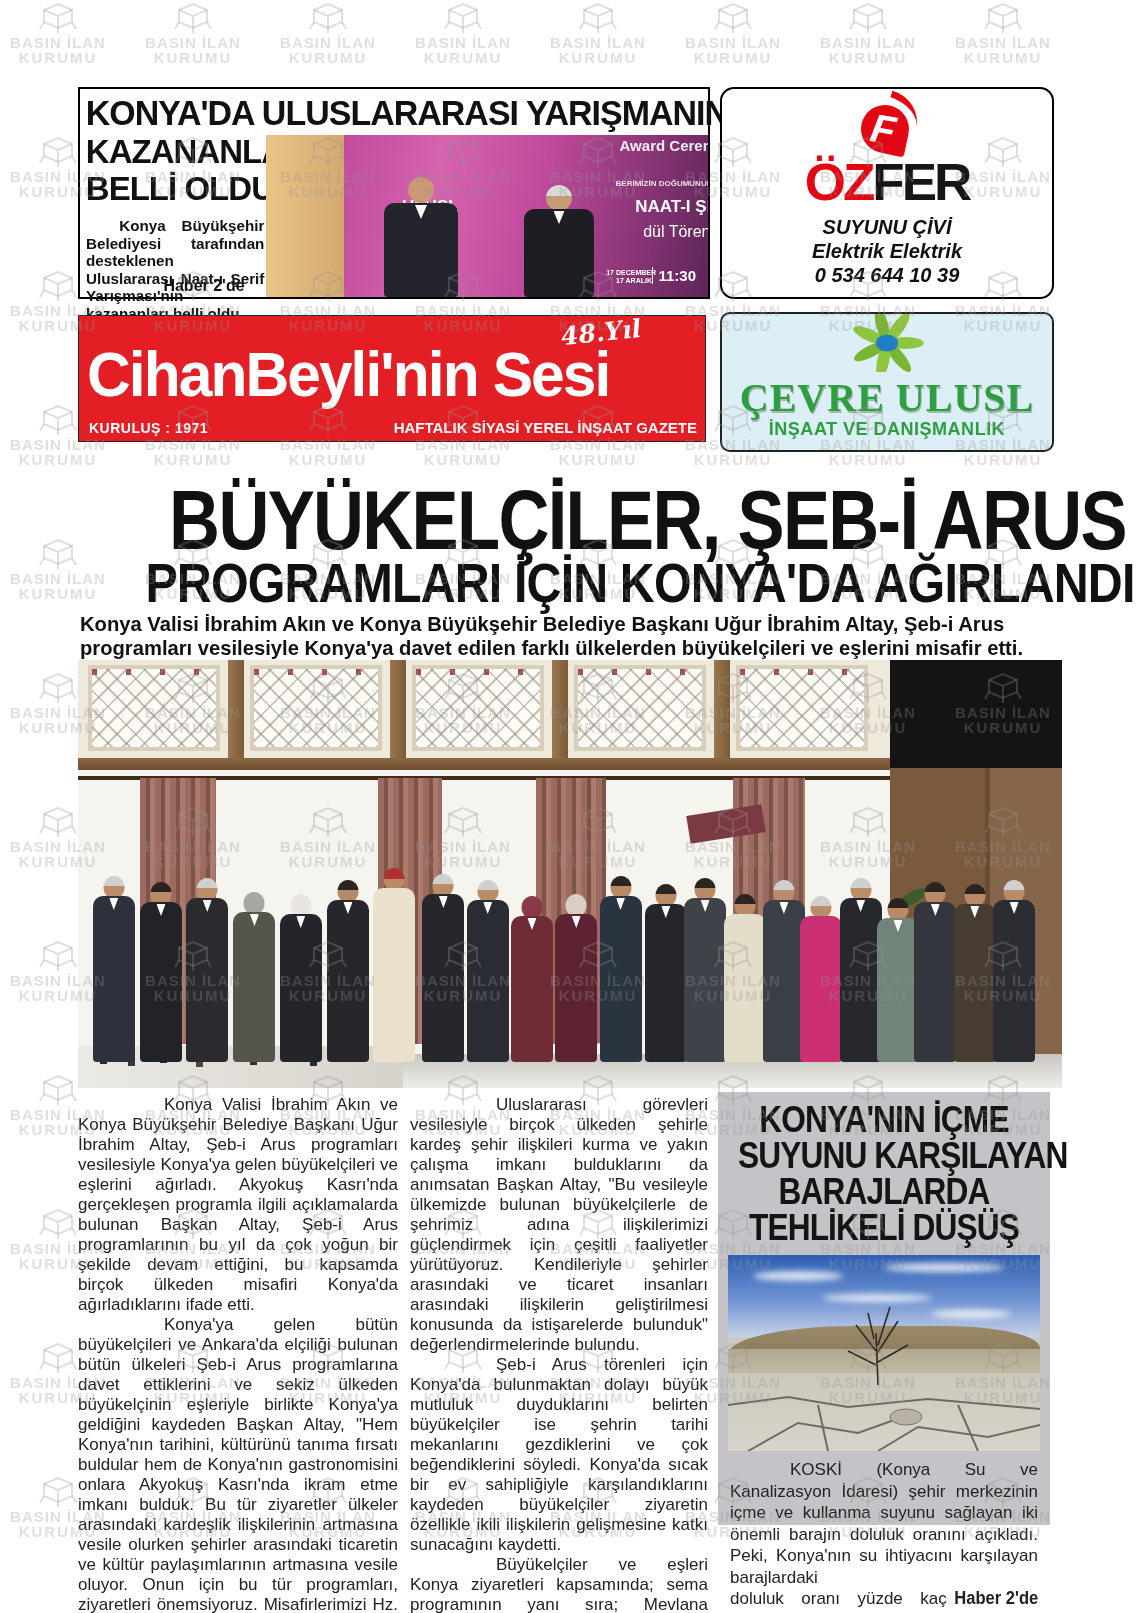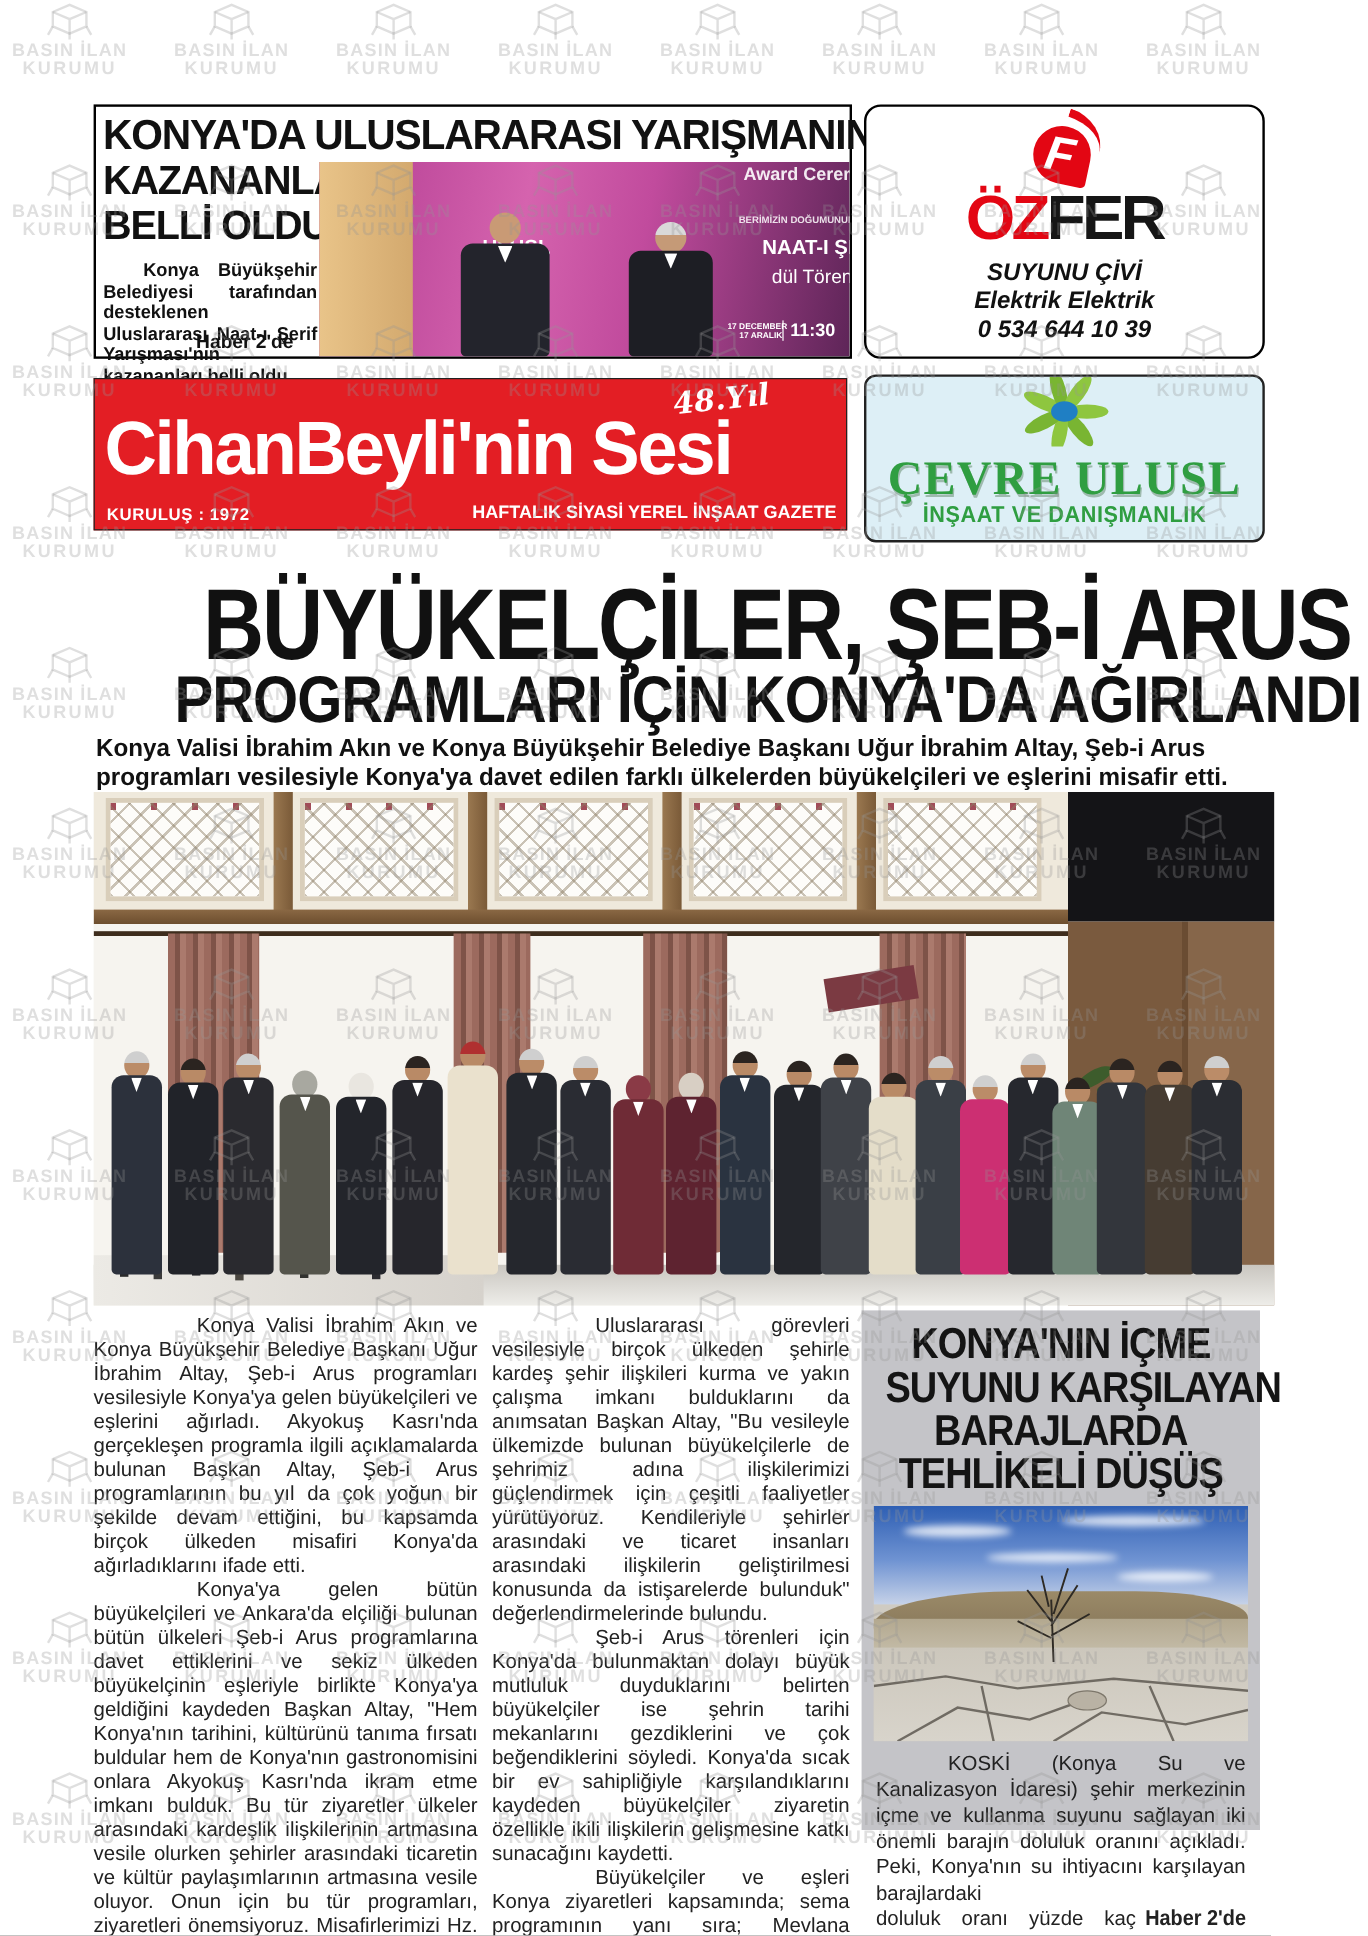--- a/index.html
+++ b/index.html
@@ -171,21 +171,21 @@
       <span class="oz">ÖZ</span><span class="fer">FER</span>
     </div>
     <div id="ozfperson">SUYUNU ÇİVİ</div>
     <div id="ozftitle">Elektrik Elektrik</div>
     <div id="ozfphone">0 534 644 10 39</div>
   </div>
 
   <div class="abs" id="masthead">
     <div id="mastTitle">CihanBeyli'nin Sesi</div>
     <div id="mastBadge">48.Yıl</div>
-    <div id="mastFounded">KURULUŞ : 1972</div>
+    <div id="mastFounded">KURULUŞ : 1971</div>
     <div id="mastTagline">HAFTALIK SİYASİ YEREL İNŞAAT GAZETE</div>
   </div>
 
   <div class="abs" id="cevre">
     <svg width="86" height="58" viewBox="0 0 100 68">
       <g transform="translate(50,34)">
         <g fill="#8ec63f">
           <ellipse rx="21" ry="7" transform="rotate(0) translate(22,0)"></ellipse>
           <ellipse rx="21" ry="7" transform="rotate(51) translate(22,0)" fill="#79b532"></ellipse>
           <ellipse rx="21" ry="7" transform="rotate(102) translate(22,0)"></ellipse>

